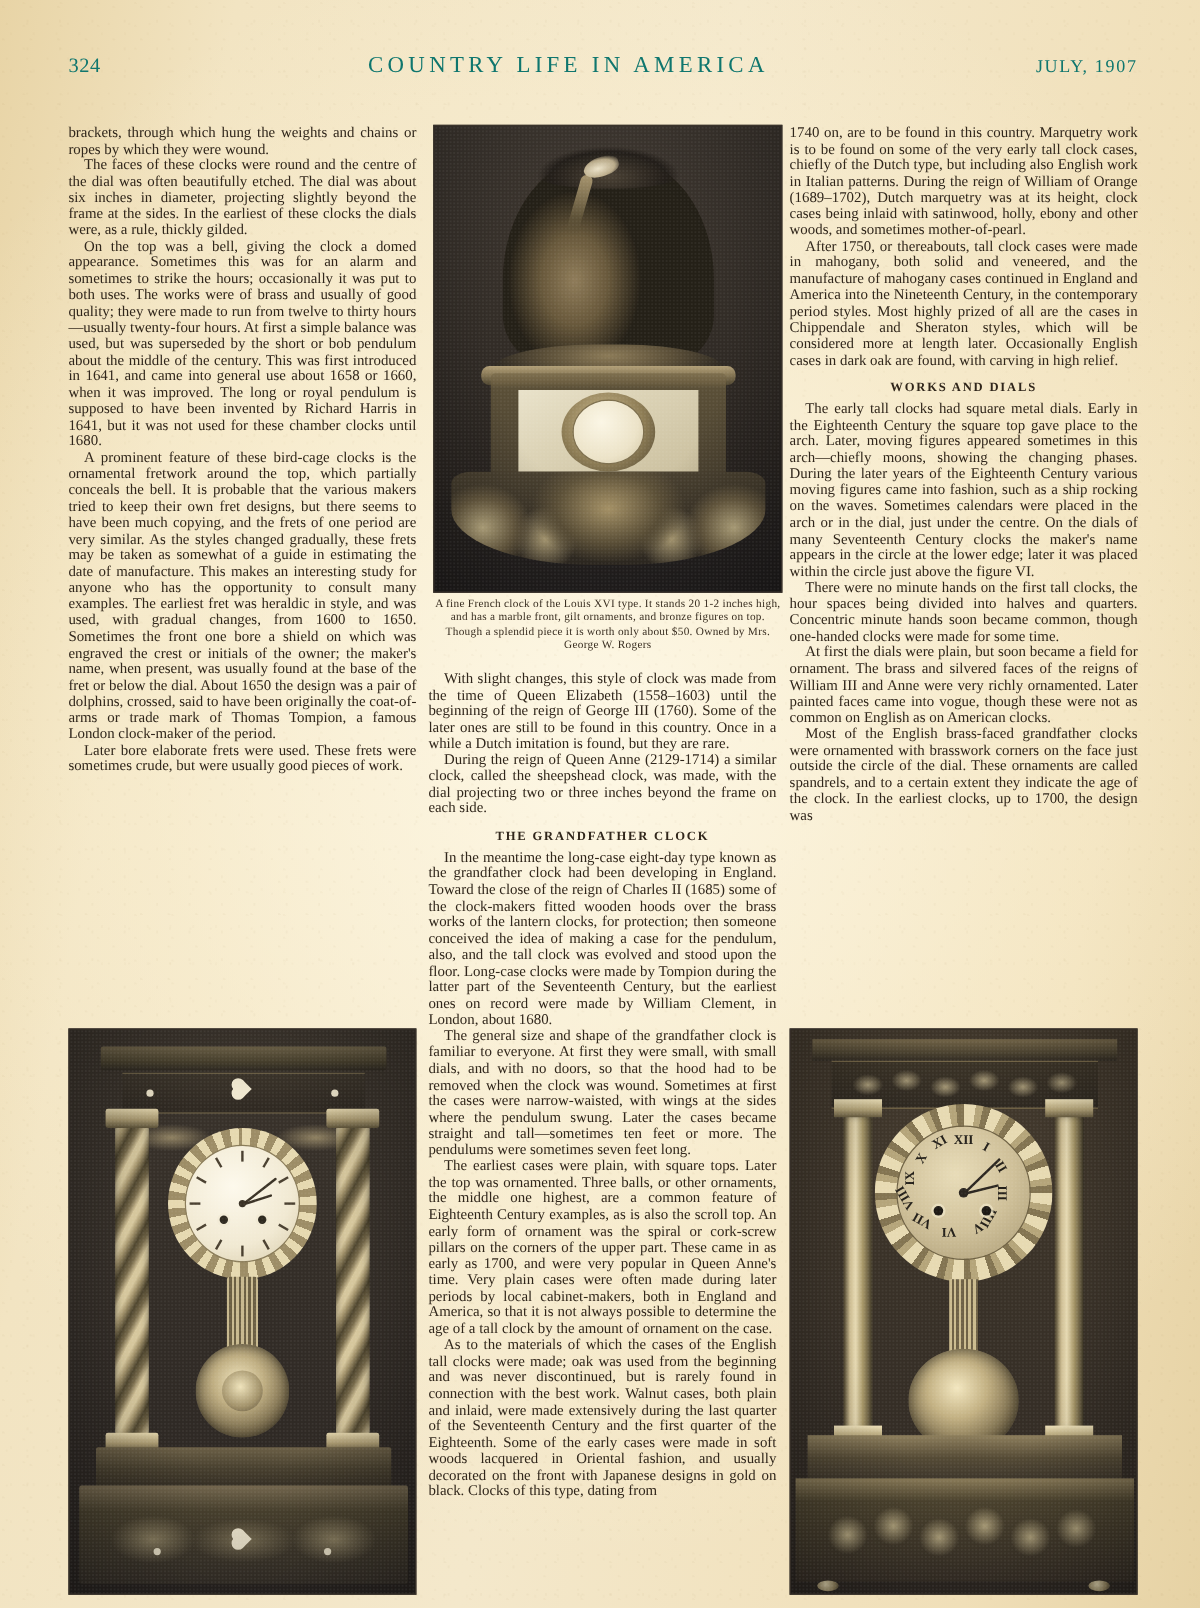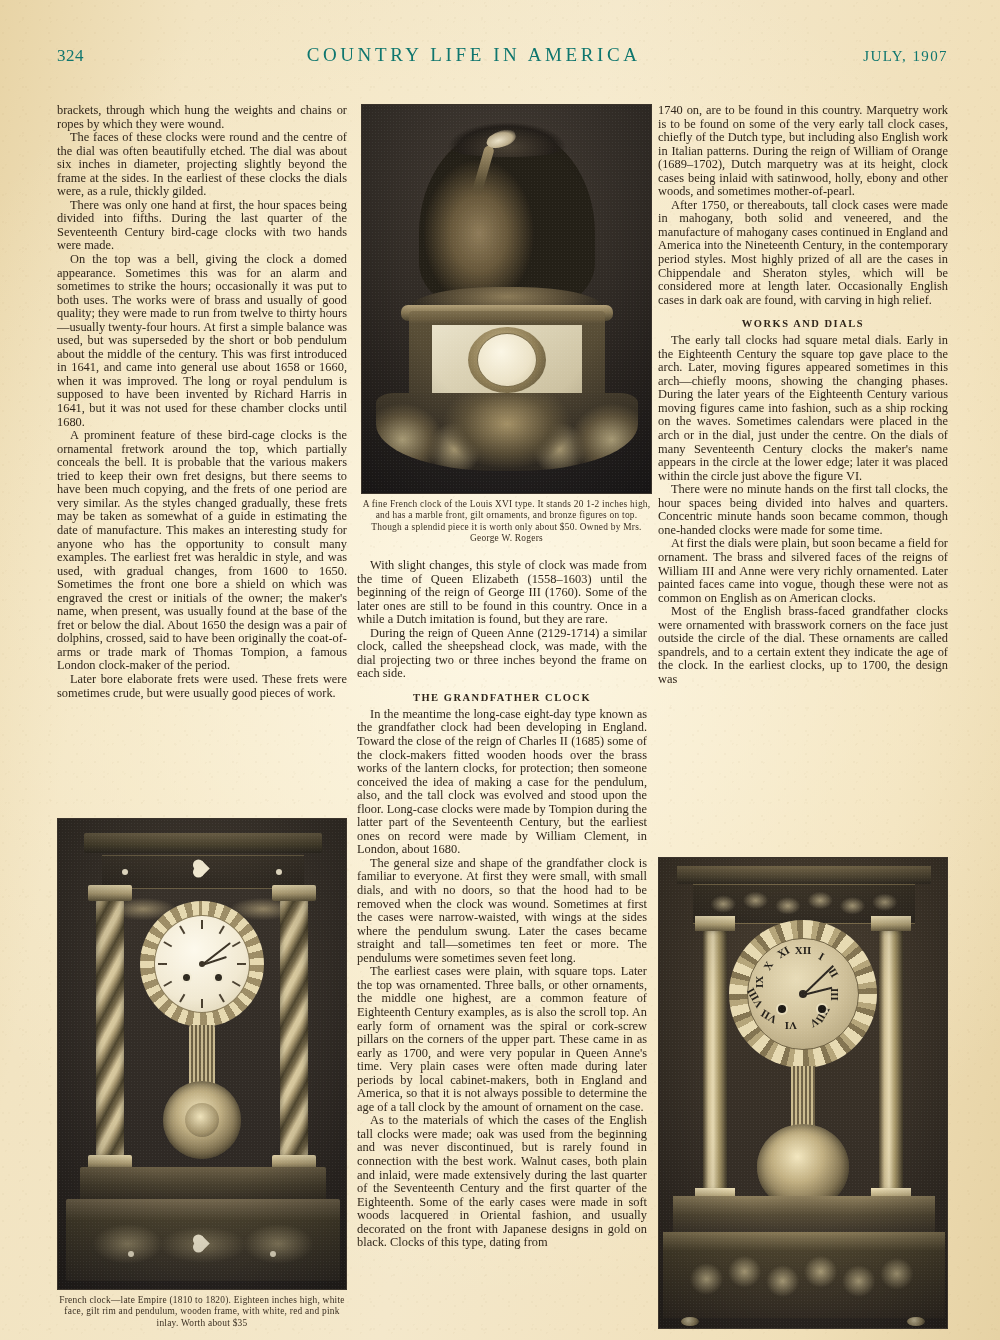--- a/index.html
+++ b/index.html
@@ -487,21 +487,20 @@
     <span class="folio">324</span>
     <span class="runhead-title">COUNTRY LIFE IN AMERICA</span>
     <span class="runhead-date">JULY, 1907</span>
   </div>
 
   <div class="cols">
 
     <div class="col col-1">
       <p class="body noindent">brackets, through which hung the weights and chains or ropes by which they were wound.</p>
       <p class="body">The faces of these clocks were round and the centre of the dial was often beautifully etched. The dial was about six inches in diameter, projecting slightly beyond the frame at the sides. In the earliest of these clocks the dials were, as a rule, thickly gilded.</p>
-      <p class="body">There was only one hand at first, the hour spaces being divided into fifths. During the last quarter of the Seventeenth Century bird-cage clocks with two hands were made.</p>
       <p class="body">On the top was a bell, giving the clock a domed appearance. Sometimes this was for an alarm and sometimes to strike the hours; occasionally it was put to both uses. The works were of brass and usually of good quality; they were made to run from twelve to thirty hours—usually twenty-four hours. At first a simple balance was used, but was superseded by the short or bob pendulum about the middle of the century. This was first introduced in 1641, and came into general use about 1658 or 1660, when it was improved. The long or royal pendulum is supposed to have been invented by Richard Harris in 1641, but it was not used for these chamber clocks until 1680.</p>
       <p class="body">A prominent feature of these bird-cage clocks is the ornamental fretwork around the top, which partially conceals the bell. It is probable that the various makers tried to keep their own fret designs, but there seems to have been much copying, and the frets of one period are very similar. As the styles changed gradually, these frets may be taken as somewhat of a guide in estimating the date of manufacture. This makes an interesting study for anyone who has the opportunity to consult many examples. The earliest fret was heraldic in style, and was used, with gradual changes, from 1600 to 1650. Sometimes the front one bore a shield on which was engraved the crest or initials of the owner; the maker's name, when present, was usually found at the base of the fret or below the dial. About 1650 the design was a pair of dolphins, crossed, said to have been originally the coat-of-arms or trade mark of Thomas Tompion, a famous London clock-maker of the period.</p>
       <p class="body">Later bore elaborate frets were used. These frets were sometimes crude, but were usually good pieces of work.</p>
     </div>
 
     <div class="col col-2" style="top:455px;">
       <p class="body">With slight changes, this style of clock was made from the time of Queen Elizabeth (1558–1603) until the beginning of the reign of George III (1760). Some of the later ones are still to be found in this country. Once in a while a Dutch imitation is found, but they are rare.</p>
       <p class="body">During the reign of Queen Anne (2129-1714) a similar clock, called the sheepshead clock, was made, with the dial projecting two or three inches beyond the frame on each side.</p>
       <h2 class="subhead">THE GRANDFATHER CLOCK</h2>
       <p class="body">In the meantime the long-case eight-day type known as the grandfather clock had been developing in England. Toward the close of the reign of Charles II (1685) some of the clock-makers fitted wooden hoods over the brass works of the lantern clocks, for protection; then someone conceived the idea of making a case for the pendulum, also, and the tall clock was evolved and stood upon the floor. Long-case clocks were made by Tompion during the latter part of the Seventeenth Century, but the earliest ones on record were made by William Clement, in London, about 1680.</p>
@@ -614,21 +613,20 @@
           <div class="B-plinth2"></div>
           <div class="B-inlay"></div>
           <div class="B-heart" style="top:auto; bottom:40px;"></div>
           <div class="B-dot" style="left:70px;  bottom:32px;"></div>
           <div class="B-dot" style="right:70px; bottom:32px;"></div>
 
           <div class="vign"></div>
           <div class="halftone"></div>
         </div>
       </div>
-      <figcaption>French clock—late Empire (1810 to 1820). Eighteen inches high, white face, gilt rim and pendulum, wooden frame, with white, red and pink inlay. Worth about $35</figcaption>
     </figure>
 
     <figure class="fig-br">
       <div class="cut">
         <div class="cut-inner sceneC">
           <div class="C-cornice"></div>
           <div class="C-frieze">
             <div class="C-vine"></div>
           </div>
 

